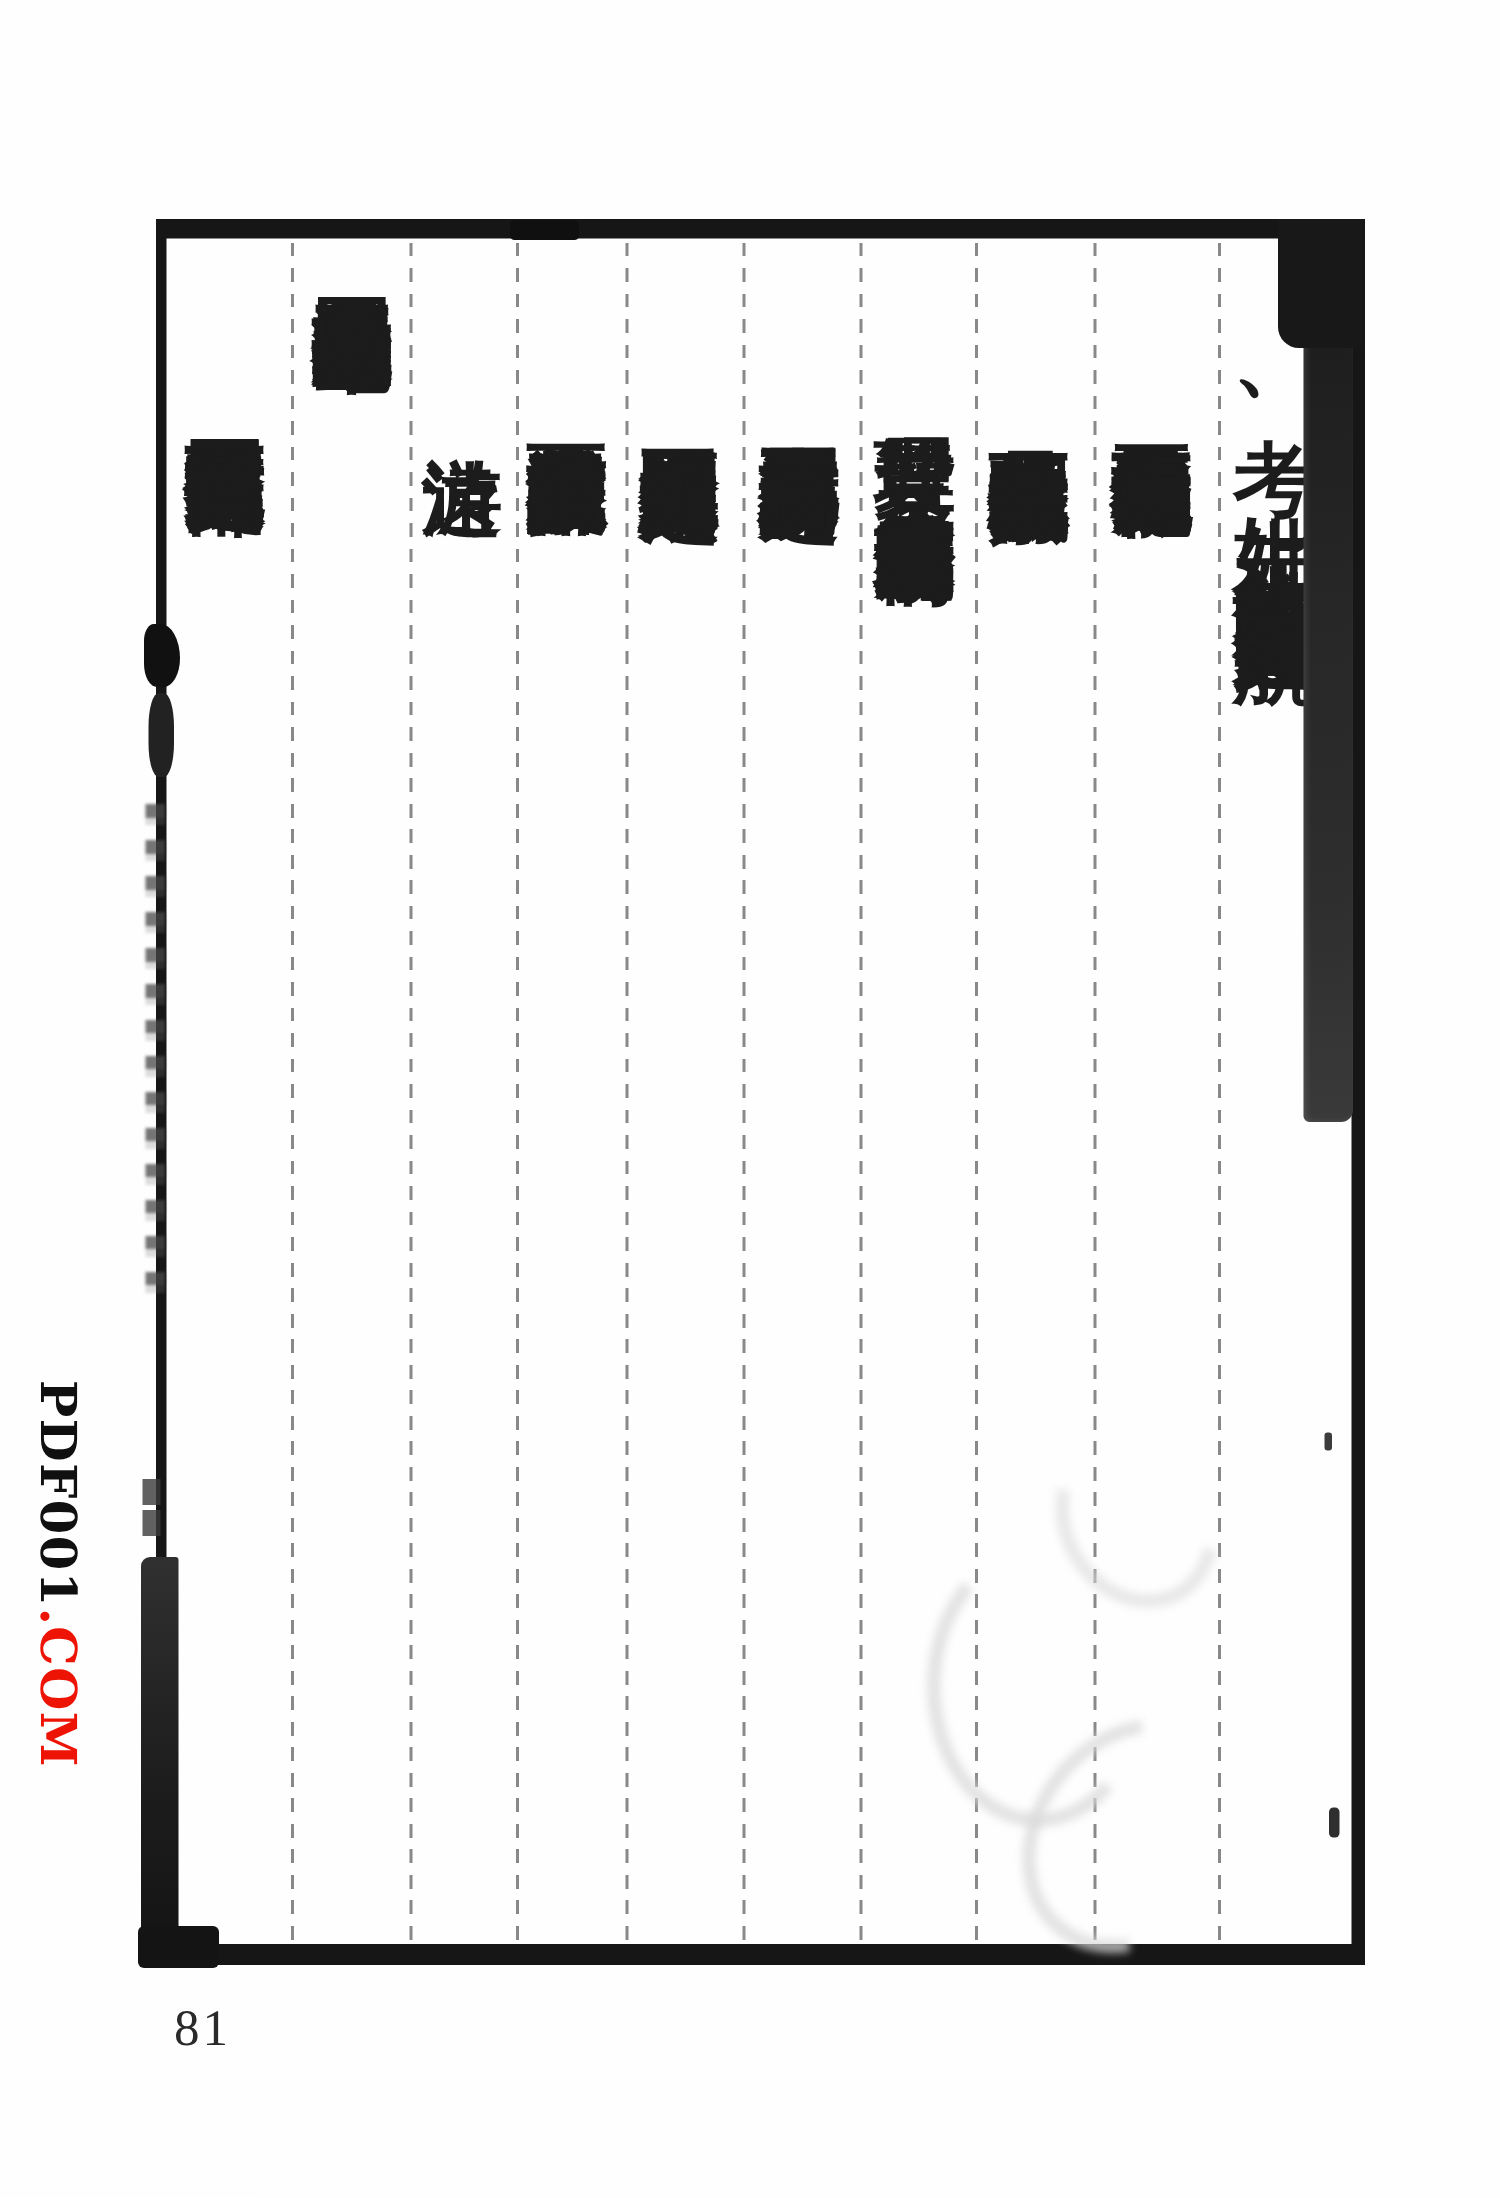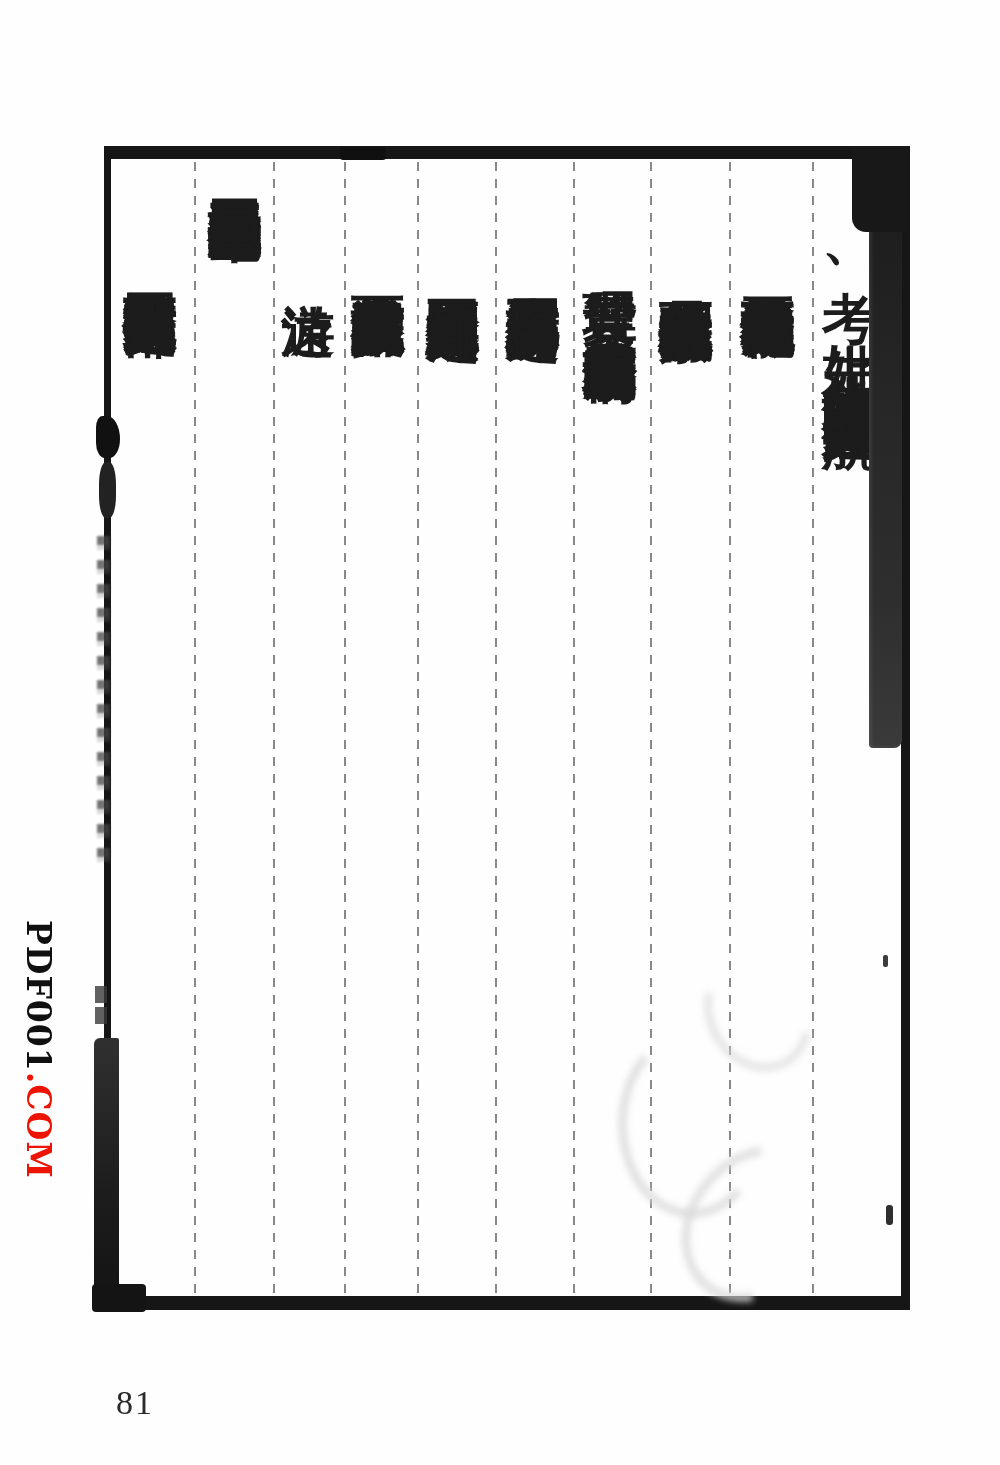--- a/index.html
+++ b/index.html
@@ -79,21 +79,21 @@
   .watermark{position:absolute;left:8px;top:918px;width:58px;height:206px;}
   .wm-text{
     position:absolute;left:50px;top:2px;
     transform:rotate(90deg);transform-origin:0 0;white-space:nowrap;
     font-family:"DejaVu Serif","Liberation Serif",serif;
     font-weight:bold;font-size:33px;letter-spacing:1px;color:#101010;
   }
   .wm-red{color:#ee1405;}
 
   .page-number{
-    position:absolute;left:116px;top:1384px;
+    position:absolute;left:116px;top:1334px;
     font-size:34px;color:#2a2a2a;letter-spacing:2px;
     font-family:"Liberation Serif","DejaVu Serif",serif;
   }
 </style>
 </head>
 <body>
 
 <div class="page">
 
   <div class="frame"></div>

